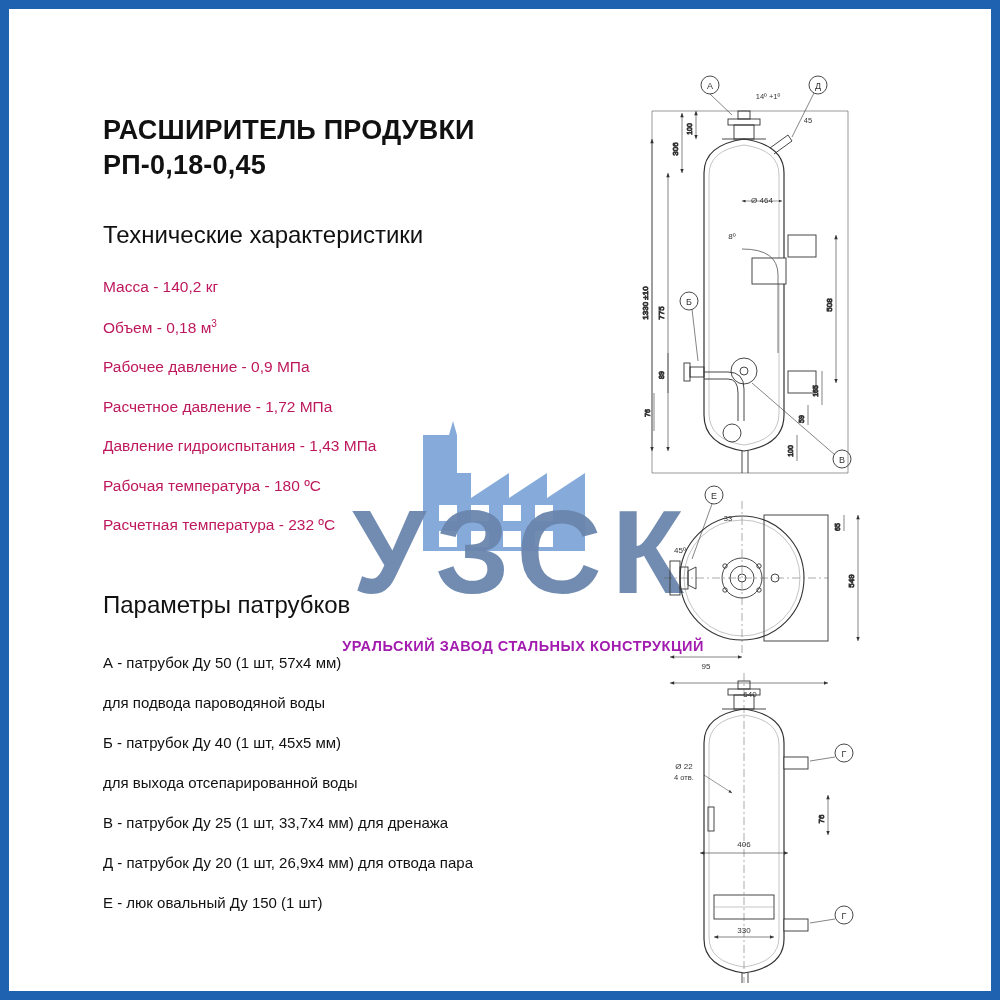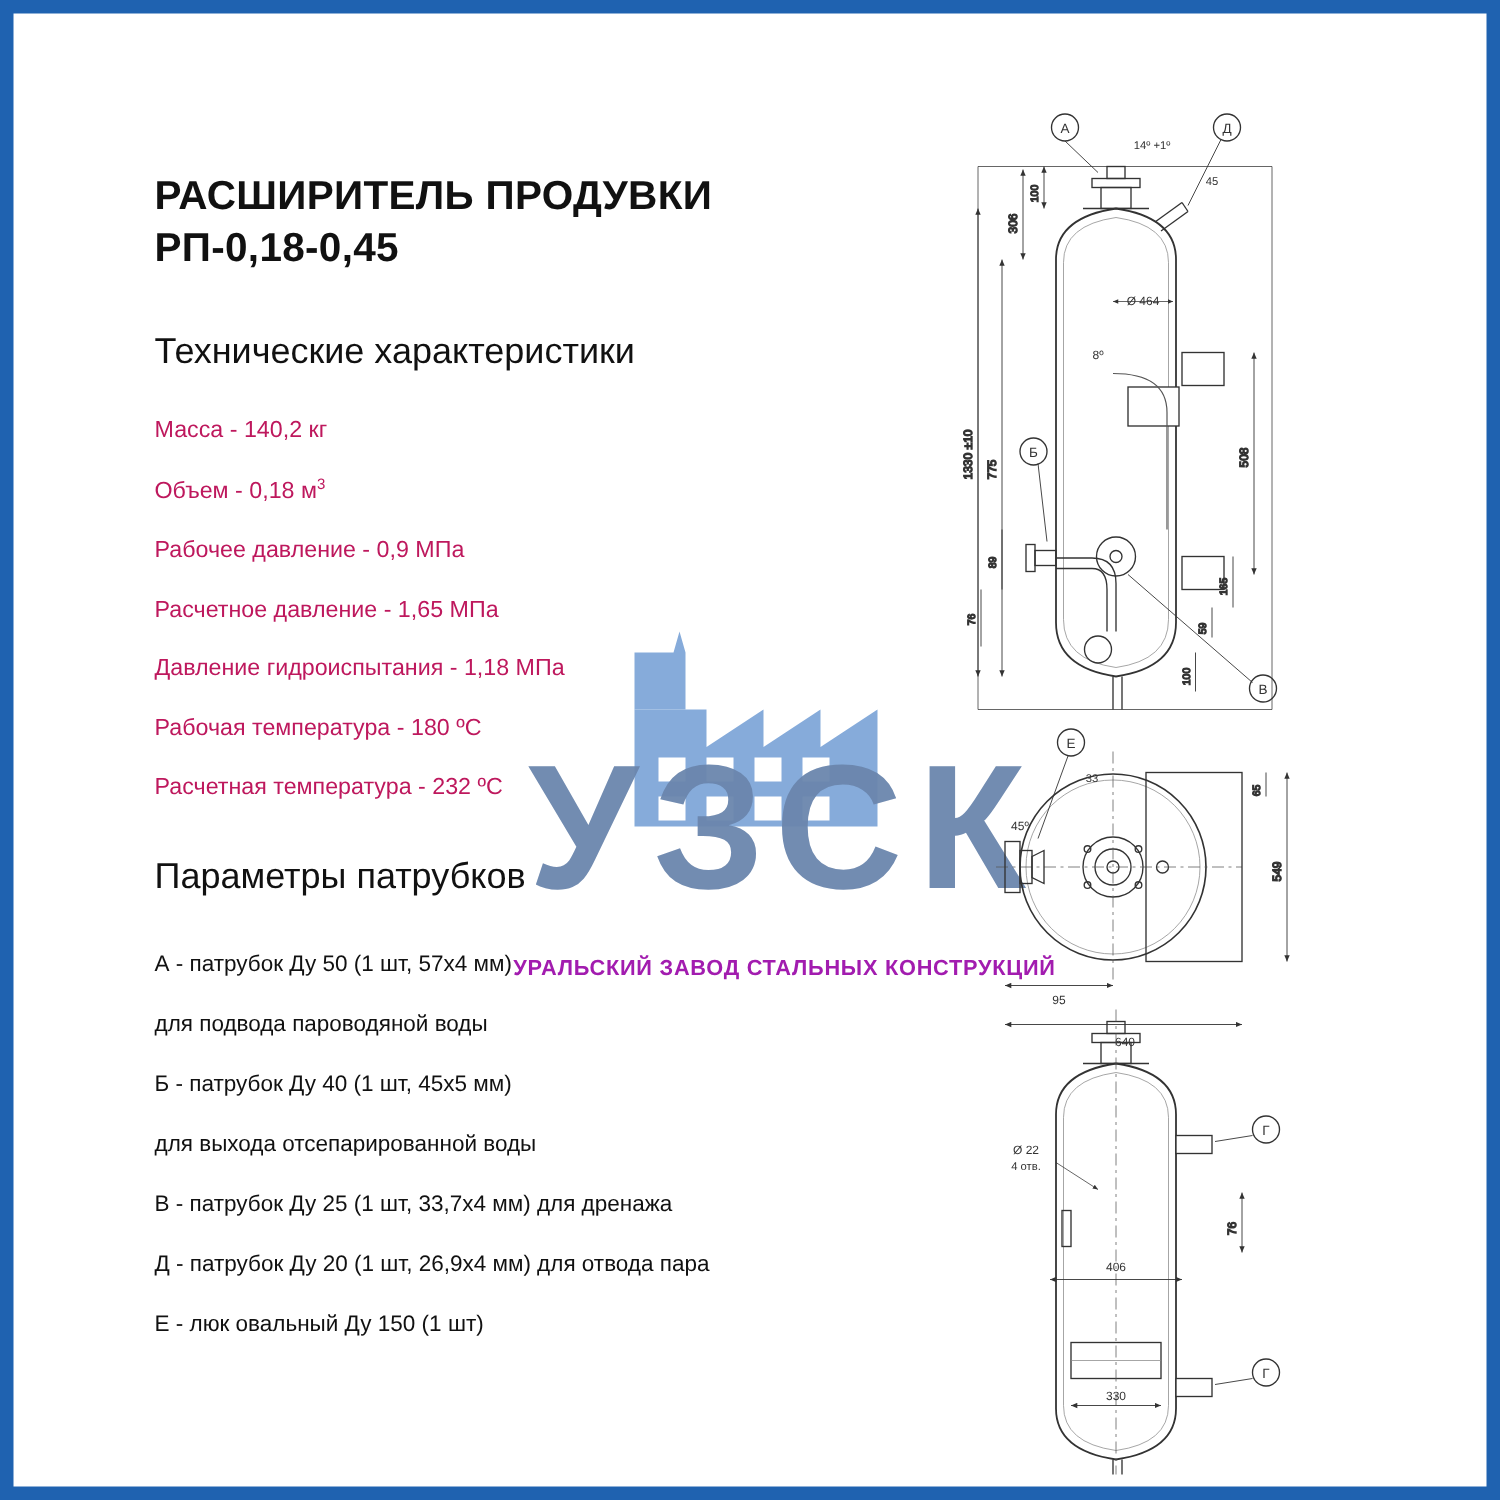--- a/index.html
+++ b/index.html
@@ -40,21 +40,21 @@
   }
   .speclist{margin:0;padding:0;list-style:none;}
   .speclist li{
     font-size:15.5px;line-height:1.0;color:#be185d;
     margin:0 0 24px 0;
     white-space:nowrap;
   }
   .speclist sup{font-size:10px;vertical-align:super;}
   .h2b{
     font-size:24px;font-weight:normal;color:#111;
-    margin:38px 0 36px 0;
+    margin:58px 0 36px 0;
   }
   .nozzles{margin:0;padding:0;list-style:none;}
   .nozzles li{
     font-size:15px;line-height:1.0;color:#111;
     margin:0 0 25px 0;
     white-space:nowrap;
   }
 
   
   .watermark{
@@ -104,22 +104,22 @@
       <span>РАСШИРИТЕЛЬ ПРОДУВКИ</span>
       <span class="l2">РП-0,18-0,45</span>
     </h1>
 
     <h2 class="h2">Технические характеристики</h2>
 
     <ul class="speclist">
       <li><span>Масса - 140,2 кг</span></li>
       <li><span>Объем - 0,18 м</span><sup>3</sup></li>
       <li><span>Рабочее давление - 0,9 МПа</span></li>
-      <li><span>Расчетное давление - 1,65 МПа</span></li>
-      <li><span>Давление гидроиспытания - 1,18 МПа</span></li>
+      <li><span>Расчетное давление - 1,72 МПа</span></li>
+      <li><span>Давление гидроиспытания - 1,43 МПа</span></li>
       <li><span>Рабочая температура - 180 ºС</span></li>
       <li><span>Расчетная температура - 232 ºС</span></li>
     </ul>
 
     <h2 class="h2b">Параметры патрубков</h2>
 
     <ul class="nozzles">
       <li>А - патрубок Ду 50 (1 шт, 57х4 мм)</li>
       <li>для подвода пароводяной воды</li>
       <li>Б - патрубок Ду 40 (1 шт, 45х5 мм)</li>

